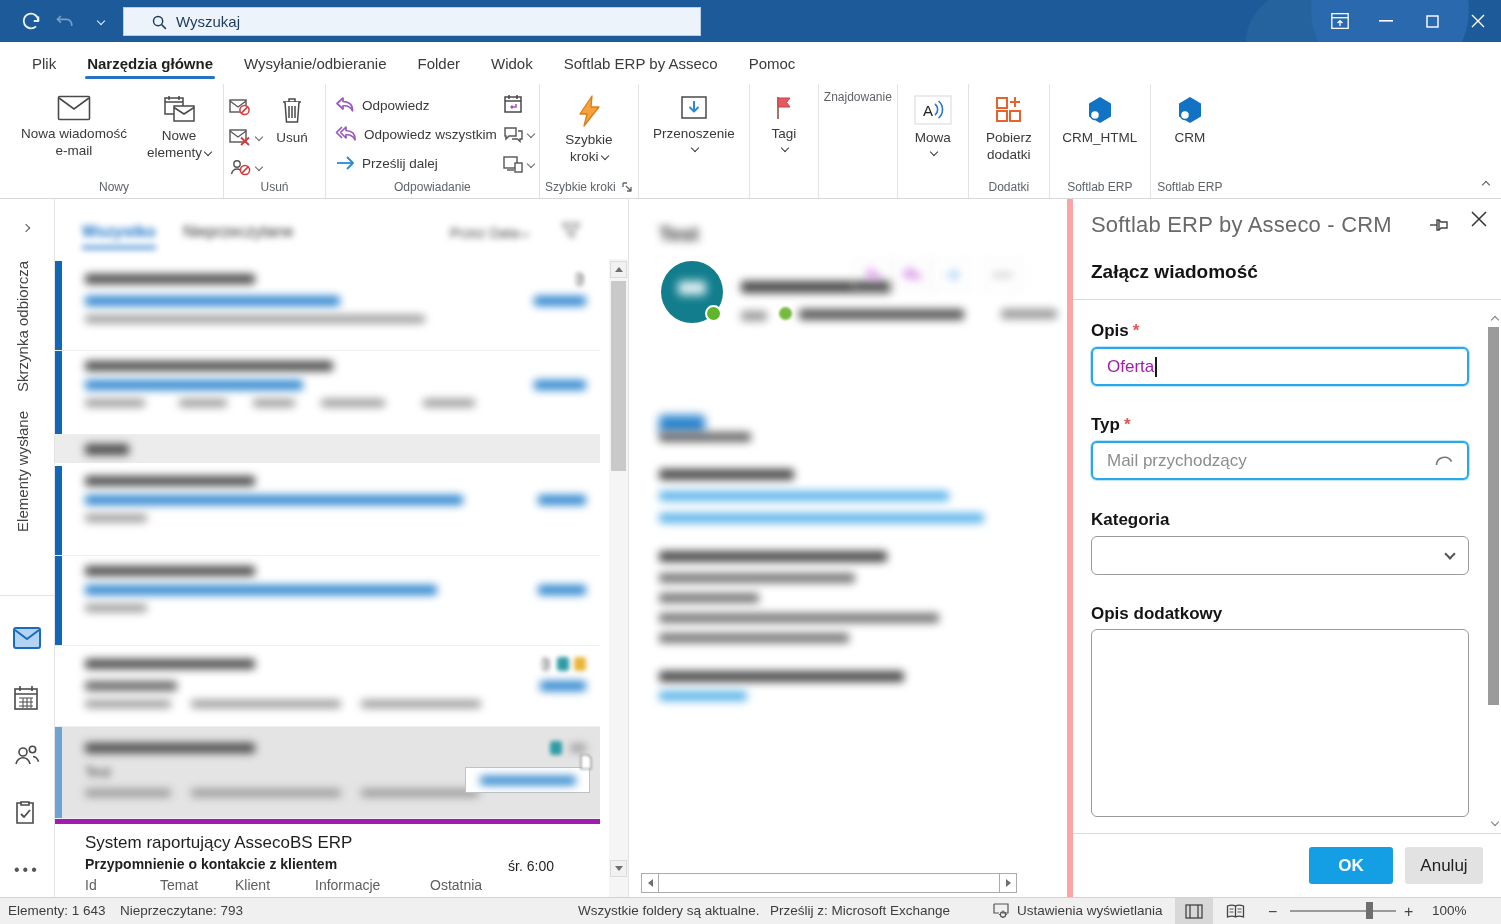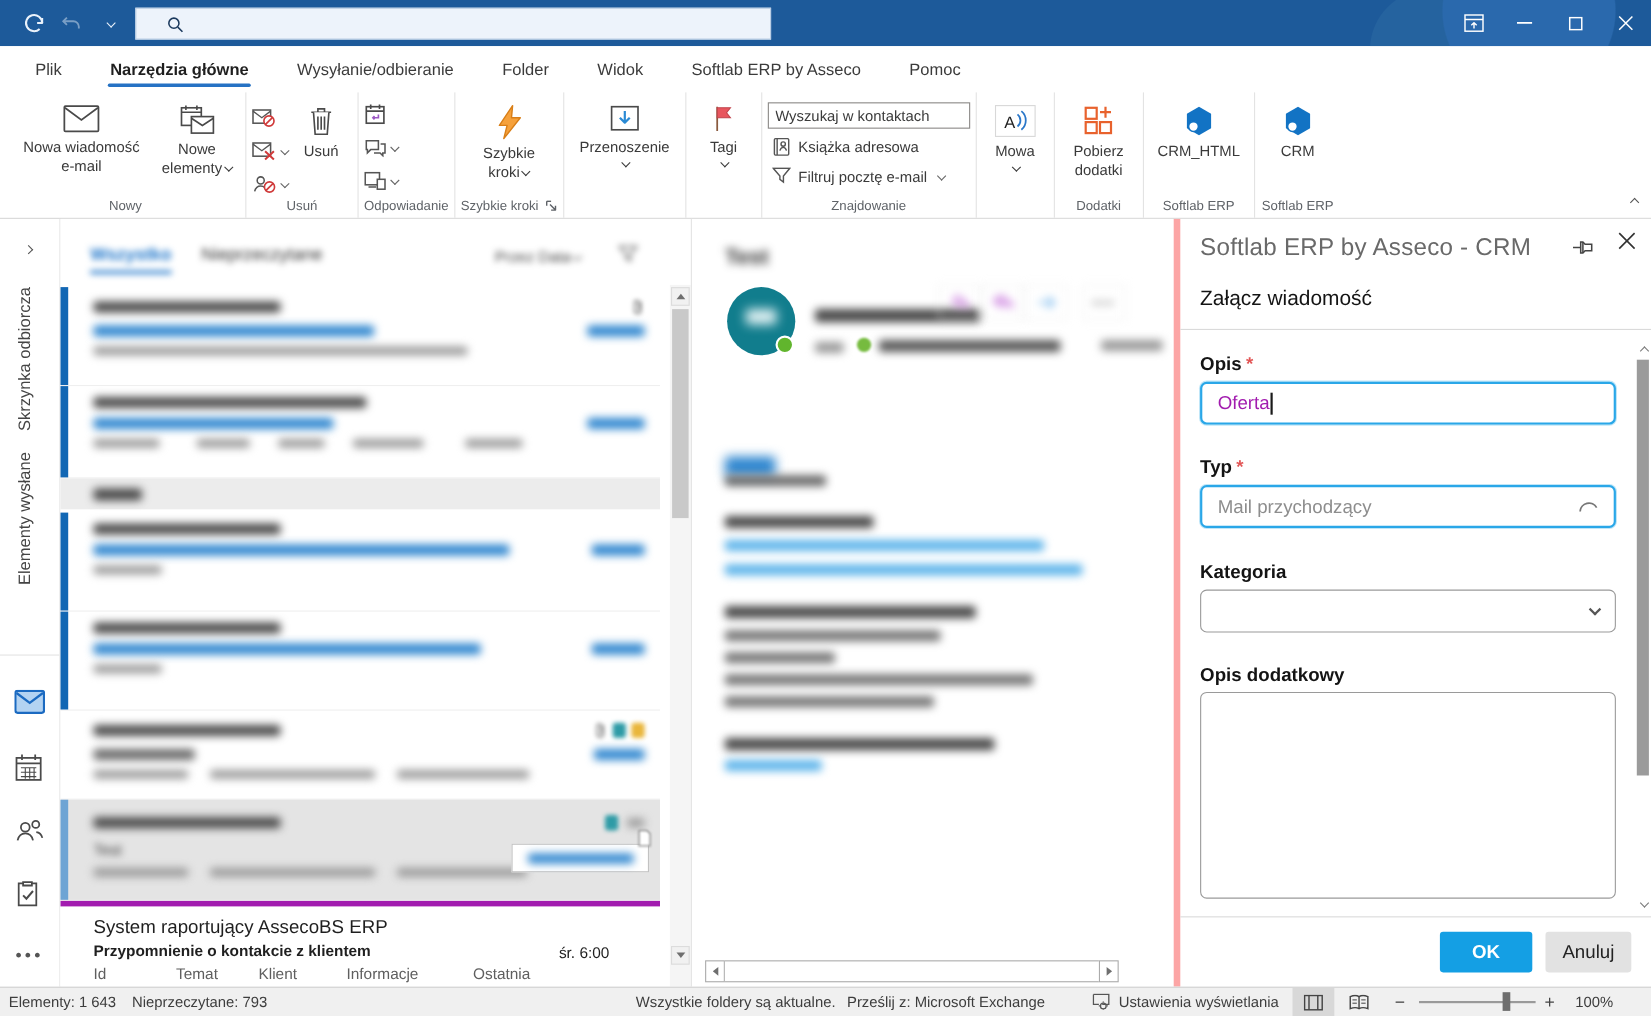--- a/index.html
+++ b/index.html
@@ -13,21 +13,21 @@
     background-image:radial-gradient(circle 130px at 1390px 10px,#2a69ad 0 60%,transparent 61%),radial-gradient(circle 90px at 1300px 45px,#25639f 0 60%,transparent 61%);
     display:flex;align-items:center}
   .tb-ic{width:34px;height:30px;display:flex;align-items:center;justify-content:center;color:#eaf2fb}
   .tb-ic.dim{opacity:.45}
   .searchbox{position:absolute;left:123px;top:7px;width:578px;height:29px;background:#edf3fb;border:1px solid #b9cde4;display:flex;align-items:center;padding-left:28px}
   .searchbox .mag{position:absolute;left:27px;top:6px}
   .searchbox input{border:0;background:transparent;outline:none;font:15px "Liberation Sans",sans-serif;color:#1c3a5e;width:90%;margin-left:24px}
   .winbtns{position:absolute;right:0;top:0;height:42px;display:flex;align-items:center}
   .winbtn{width:46px;height:42px;display:flex;align-items:center;justify-content:center;color:#fff}
   
-  .menubar{position:absolute;left:0;top:42px;width:1501px;height:42px;background:#fff;display:flex;align-items:center;padding-left:18px;gap:16px}
+  .menubar{position:absolute;left:0;top:42px;width:1501px;height:42px;background:#fff;display:flex;align-items:center;padding-left:18px;gap:3px}
   .mtab{font-size:15px;color:#3b3b3b;padding:10px 14px 9px;position:relative;white-space:nowrap}
   .mtab.active{color:#1f1f1f;font-weight:700}
   .mtab.active::after{content:"";position:absolute;left:12px;right:12px;bottom:2px;height:3px;background:#2672c4;border-radius:2px}
   
   .ribbon{position:absolute;left:0;top:84px;width:1501px;height:115px;background:#fff;border-bottom:1px solid #d8d8d8;display:flex}
   .rgroup{border-right:1px solid #e3e3e3;display:flex;flex-direction:column;padding:5px 5px 0}
   .rg-body{flex:1;display:flex;align-items:flex-start;gap:2px}
   .rg-label{height:19px;font-size:12px;color:#5f6368;text-align:center;display:flex;align-items:center;justify-content:center;gap:6px;padding-bottom:3px}
   .lgbtn{display:flex;flex-direction:column;align-items:center;justify-content:flex-start;gap:5px;font-size:13.5px;color:#3a3a3a;text-align:center;padding:6px 4px 0;line-height:1.25;height:90px}
   .lgbtn .lbl{white-space:pre-line}
@@ -88,21 +88,21 @@
   .hs-btn{width:18px;height:20px;border:1px solid #ababab;background:#fff;display:flex;align-items:center;justify-content:center}
   .hs-track{flex:1;height:20px;border:1px solid #ababab;border-left:0;border-right:0;background:#fff}
   .hs-arrow{width:0;height:0;border-top:4px solid transparent;border-bottom:4px solid transparent}
   .hs-arrow.left{border-right:5px solid #6f6f6f}
   .hs-arrow.right{border-left:5px solid #6f6f6f}
   
   .crm{width:434px;border-left:6px solid #fca5a5;position:relative;background:#fff}
   .crm-title{position:absolute;left:18px;top:13px;font-size:22px;color:#696969;letter-spacing:.2px}
   .crm-pin{position:absolute;right:50px;top:18px;color:#444}
   .crm-close{position:absolute;right:14px;top:12px;font-size:20px;color:#333}
-  .crm-heading{position:absolute;left:18px;top:62px;font-size:19px;font-weight:400;color:#141414}
+  .crm-heading{position:absolute;left:18px;top:62px;font-size:19px;font-weight:700;color:#141414}
   .crm-div1{position:absolute;left:0;right:0;top:100px;border-top:1px solid #dadada}
   .crm-div2{position:absolute;left:0;right:0;top:634px;border-top:1px solid #dadada}
   .fld-label{position:absolute;left:18px;font-size:17px;font-weight:700;color:#141414}
   .req{color:#e25555;margin-left:4px}
   .fld{position:absolute;left:18px;width:378px;height:39px;border-radius:6px;font-size:17px;display:flex;align-items:center;padding:0 14px;background:#fff}
   .fld.focus{border:2px solid #2aa7e8;box-shadow:0 0 0 1px #bfe6f8}
   .fld.plain{border:1px solid #9a9a9a}
   .caret{display:inline-block;width:1.5px;height:20px;background:#1a1a1a;margin-left:1px}
   .fld .ddchev{position:absolute;right:14px;color:#555;width:8px;height:8px;border-right:2px solid currentColor;border-bottom:2px solid currentColor;transform:rotate(45deg);margin-top:-4px}
   .spinner{position:absolute;right:12px;top:8px}
@@ -140,20 +140,21 @@
       </svg>
   </div>
   <div class="tb-ic">
       <span class="chev" style="color:#eaf2fb"></span>
     </div>
   <div class="searchbox">
     <svg class="mag" width="17" height="17" viewBox="0 0 24 24" fill="none" stroke="#1c3a5e" stroke-width="2">
         <circle cx="10" cy="10" r="6.5"></circle>
         <path d="M15 15l6 6"></path>
       </svg>
+    <input value="Wyszukaj" style="">
   </div>
   <div class="winbtns">
     <div class="winbtn">
       <svg width="20" height="18" viewBox="0 0 24 22" fill="none" stroke="#fff" stroke-width="1.6">
           <rect x="2" y="2" width="20" height="18"></rect>
           <path d="M2 7h20"></path>
           <path d="M12 17v-6M9 13.5 12 10.5l3 3" stroke-linejoin="round"></path>
         </svg>
     </div>
     <div class="winbtn">
@@ -246,20 +247,42 @@
             <path d="M10 11v12M13 11v12M16 11v12"></path>
           </svg>
         <span class="lbl">Usuń</span>
       </div>
     </div>
     <div class="rg-label">Usuń</div>
   </div>
 
   <div class="rgroup">
     <div class="rg-body">
+      <div style="display:flex;flex-direction:column;gap:1px;padding-top:2px">
+        <div class="medbtn">
+          <svg width="20" height="16" viewBox="0 0 20 16" fill="none" stroke="#9c57c4" stroke-width="1.7" stroke-linejoin="round">
+              <path d="M8 1 2 6.5 8 12V8.8c4.7-.4 7.7 1.1 9.5 5 .3-5.6-2.7-9-9.5-9.3z"></path>
+            </svg>
+          <span>Odpowiedz</span>
+        </div>
+        <div class="medbtn">
+          <svg width="22" height="16" viewBox="0 0 22 16" fill="none" stroke="#9c57c4" stroke-width="1.7" stroke-linejoin="round">
+              <path d="M7 1 1.5 6.5 7 12"></path>
+              <path d="M11 1 5.5 6.5 11 12V8.8c4.3-.3 7.2 1.2 9 5 .3-5.4-2.5-8.9-9-9.3z"></path>
+            </svg>
+          <span>Odpowiedz wszystkim</span>
+        </div>
+        <div class="medbtn">
+          <svg width="20" height="14" viewBox="0 0 20 14" fill="none" stroke="#2a8ad4" stroke-width="1.8" stroke-linejoin="round">
+              <path d="M12 1l6 6-6 6"></path>
+              <path d="M18 7H2"></path>
+            </svg>
+          <span>Prześlij dalej</span>
+        </div>
+      </div>
       <div class="smstack" style="padding-top:3px">
         <div class="smbtn">
           <svg width="20" height="20" viewBox="0 0 20 20" fill="none" stroke="#9c57c4" stroke-width="1.5">
               <rect x="2" y="3" width="16" height="15" stroke="#4a4a4a"></rect>
               <path d="M2 7h16" stroke="#4a4a4a"></path>
               <path d="M6 1v4M14 1v4" stroke="#4a4a4a"></path>
               <path d="M13 10v3H8M9.5 11.5 8 13l1.5 1.5"></path>
             </svg>
         </div>
         <div class="smbtn">
@@ -323,41 +346,20 @@
             <path d="M4 3h12l-3.5 4.5L16 12H4z" fill="#e8565e" stroke="#c0444c" stroke-width="1"></path>
           </svg>
         <span class="lbl">Tagi</span>
         <span class="chev" style="margin-top:-3px"></span>
       </div>
     </div>
     <div class="rg-label"></div>
   </div>
 
   <div class="rgroup">
-    <div class="rg-body">
-      <div class="findgrp">
-        <input class="findinput" value="Wyszukaj w kontaktach" style="">
-        <div class="medbtn" style="height:22px">
-          <svg width="17" height="17" viewBox="0 0 17 17" fill="none" stroke="#555" stroke-width="1.3">
-              <rect x="2" y="1" width="13" height="15" rx="1"></rect>
-              <path d="M4.5 1v15"></path>
-              <circle cx="10" cy="6" r="2"></circle>
-              <path d="M7 12c.5-2 1.6-3 3-3s2.5 1 3 3"></path>
-            </svg>
-          <span>Książka adresowa</span>
-        </div>
-        <div class="medbtn" style="height:22px">
-          <svg width="17" height="16" viewBox="0 0 17 16" fill="none" stroke="#555" stroke-width="1.3">
-              <path d="M1 1h15l-5.8 7v5.5L7 11V8z"></path>
-            </svg>
-          <span>Filtruj pocztę e-mail</span>
-          <span class="chev" style="color:#666"></span>
-        </div>
-      </div>
-    </div>
     <div class="rg-label">Znajdowanie</div>
   </div>
 
   <div class="rgroup">
     <div class="rg-body">
       <div class="lgbtn" style="width:60px">
         <svg width="38" height="30" viewBox="0 0 38 30">
             <rect x="1" y="1" width="36" height="28" fill="#fff" stroke="#d8d8d8"></rect>
             <text x="9" y="21" font-family="Liberation Sans" font-size="15" fill="#222">A</text>
             <path d="M21 9a7 7 0 0 1 0 11M24.5 6a11 11 0 0 1 0 17" stroke="#2a77c9" stroke-width="1.6" fill="none"></path>

